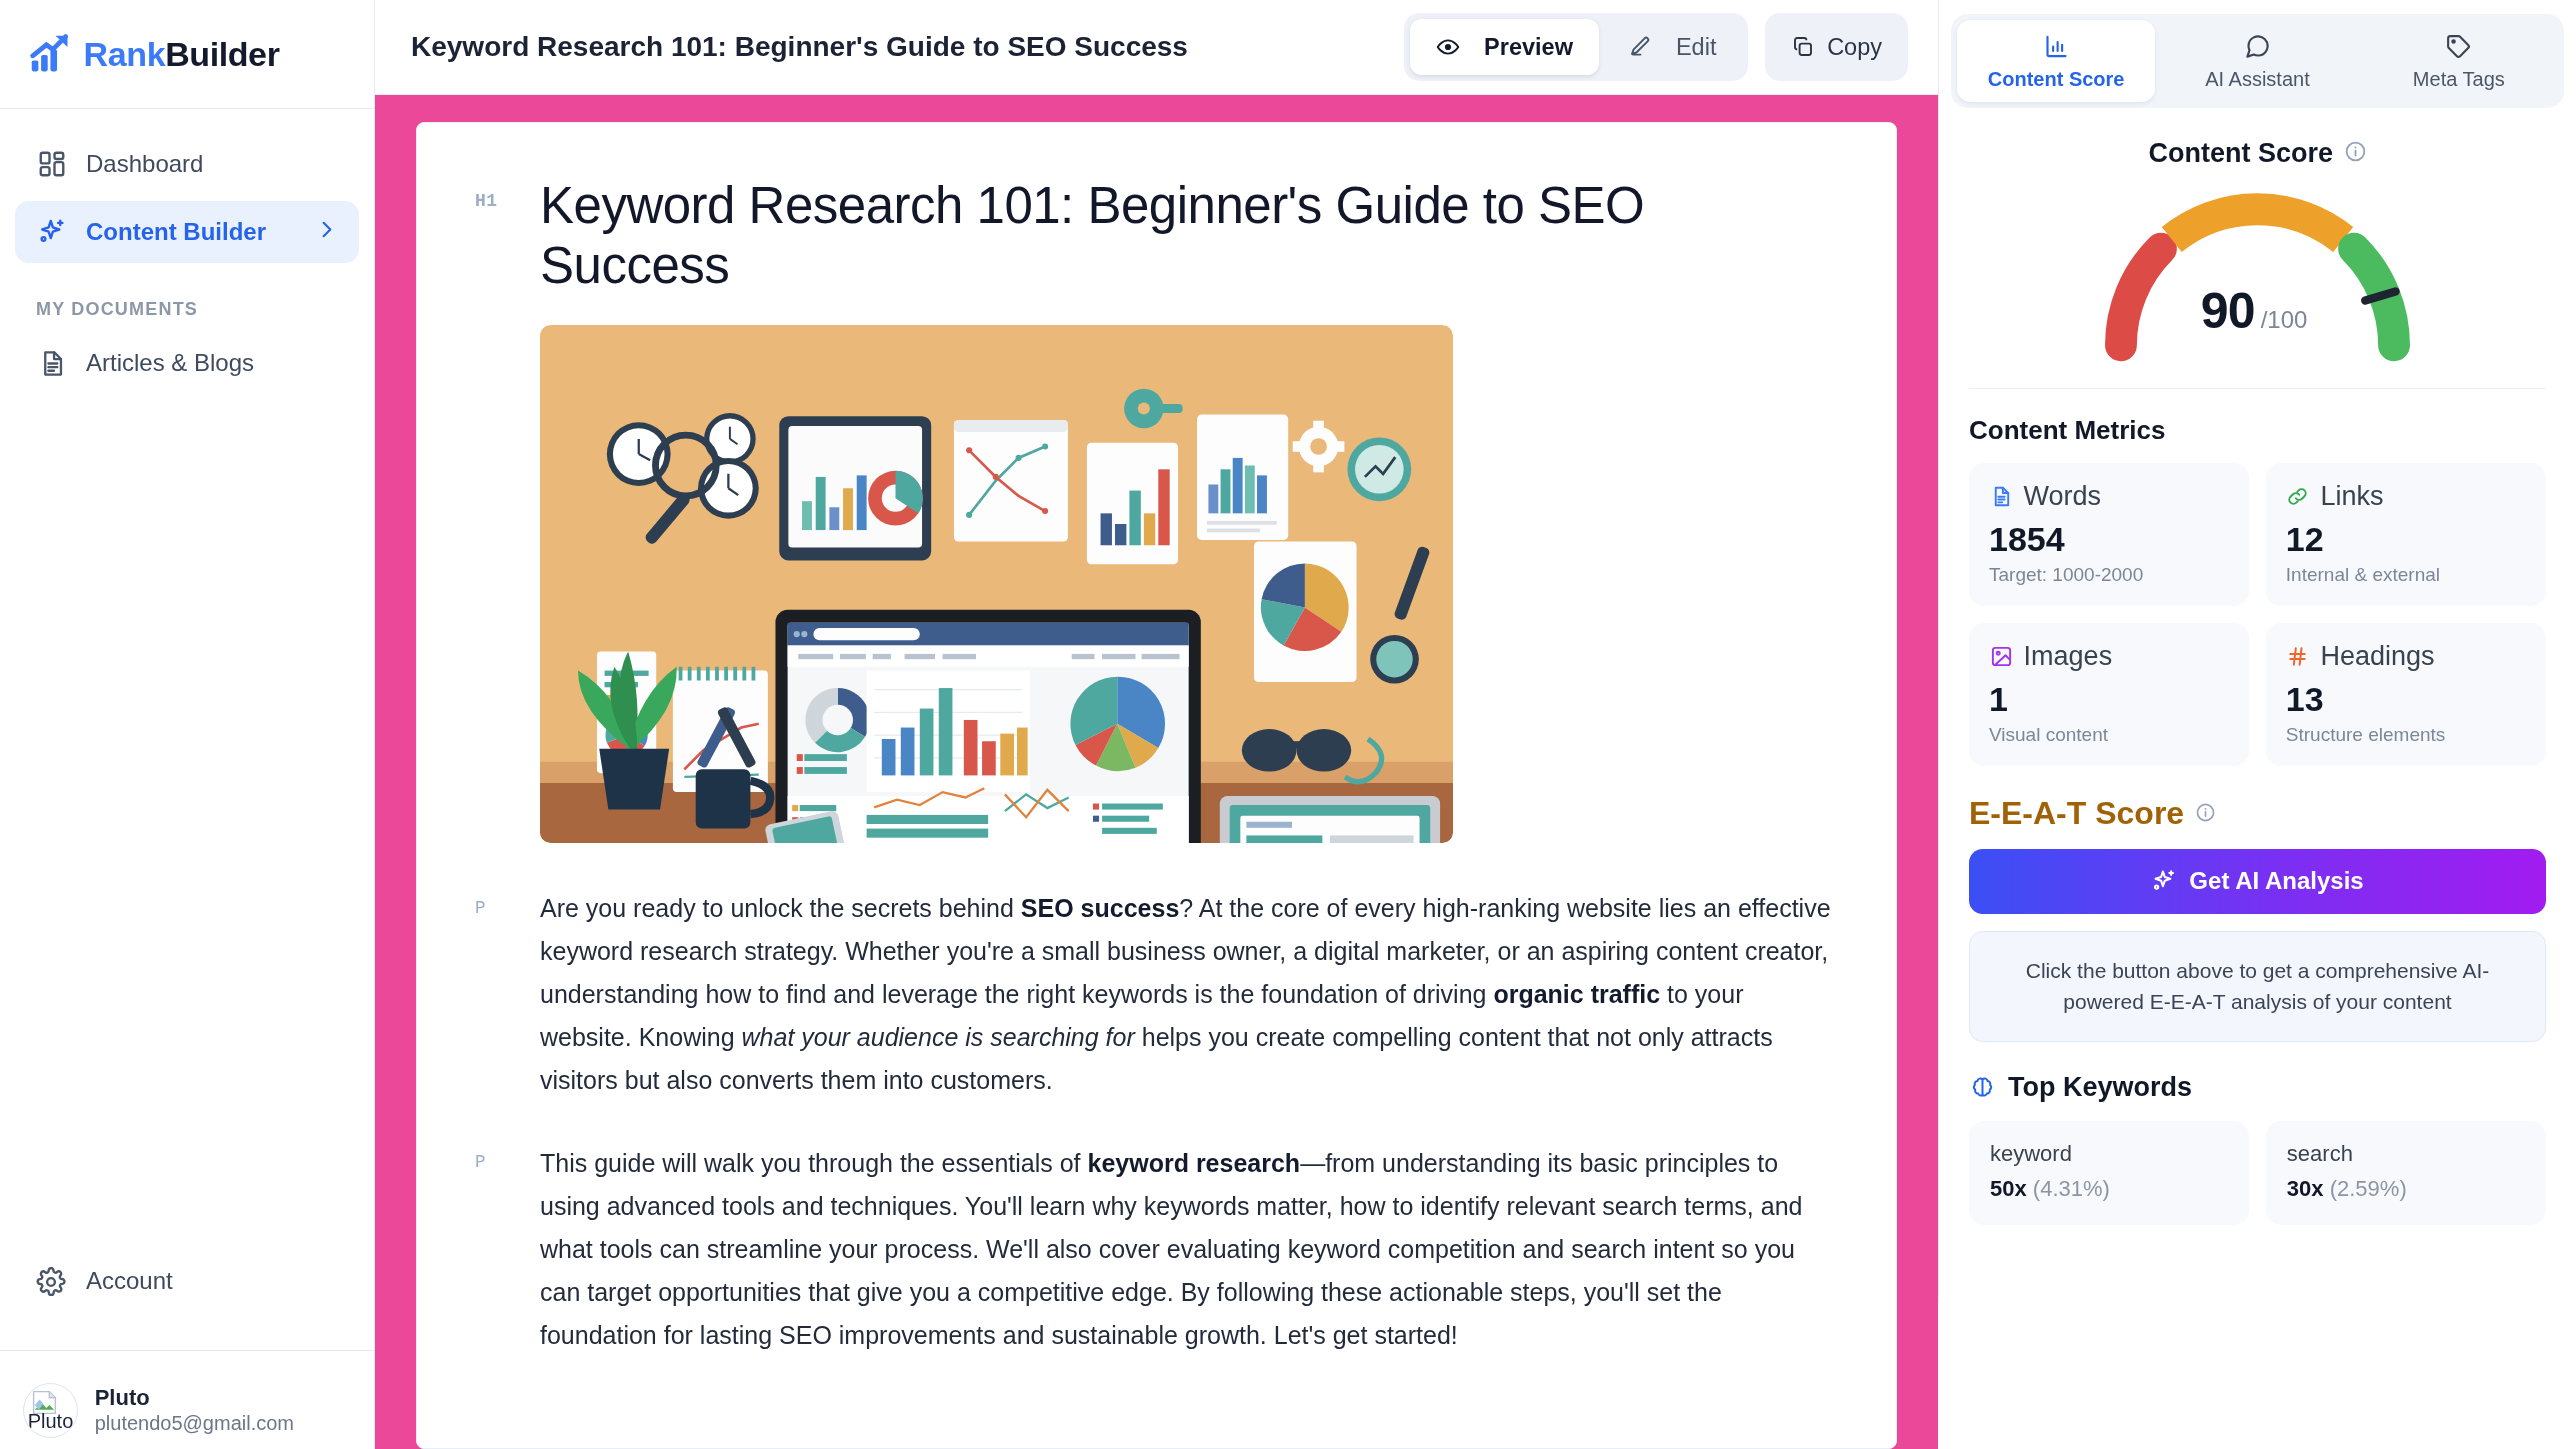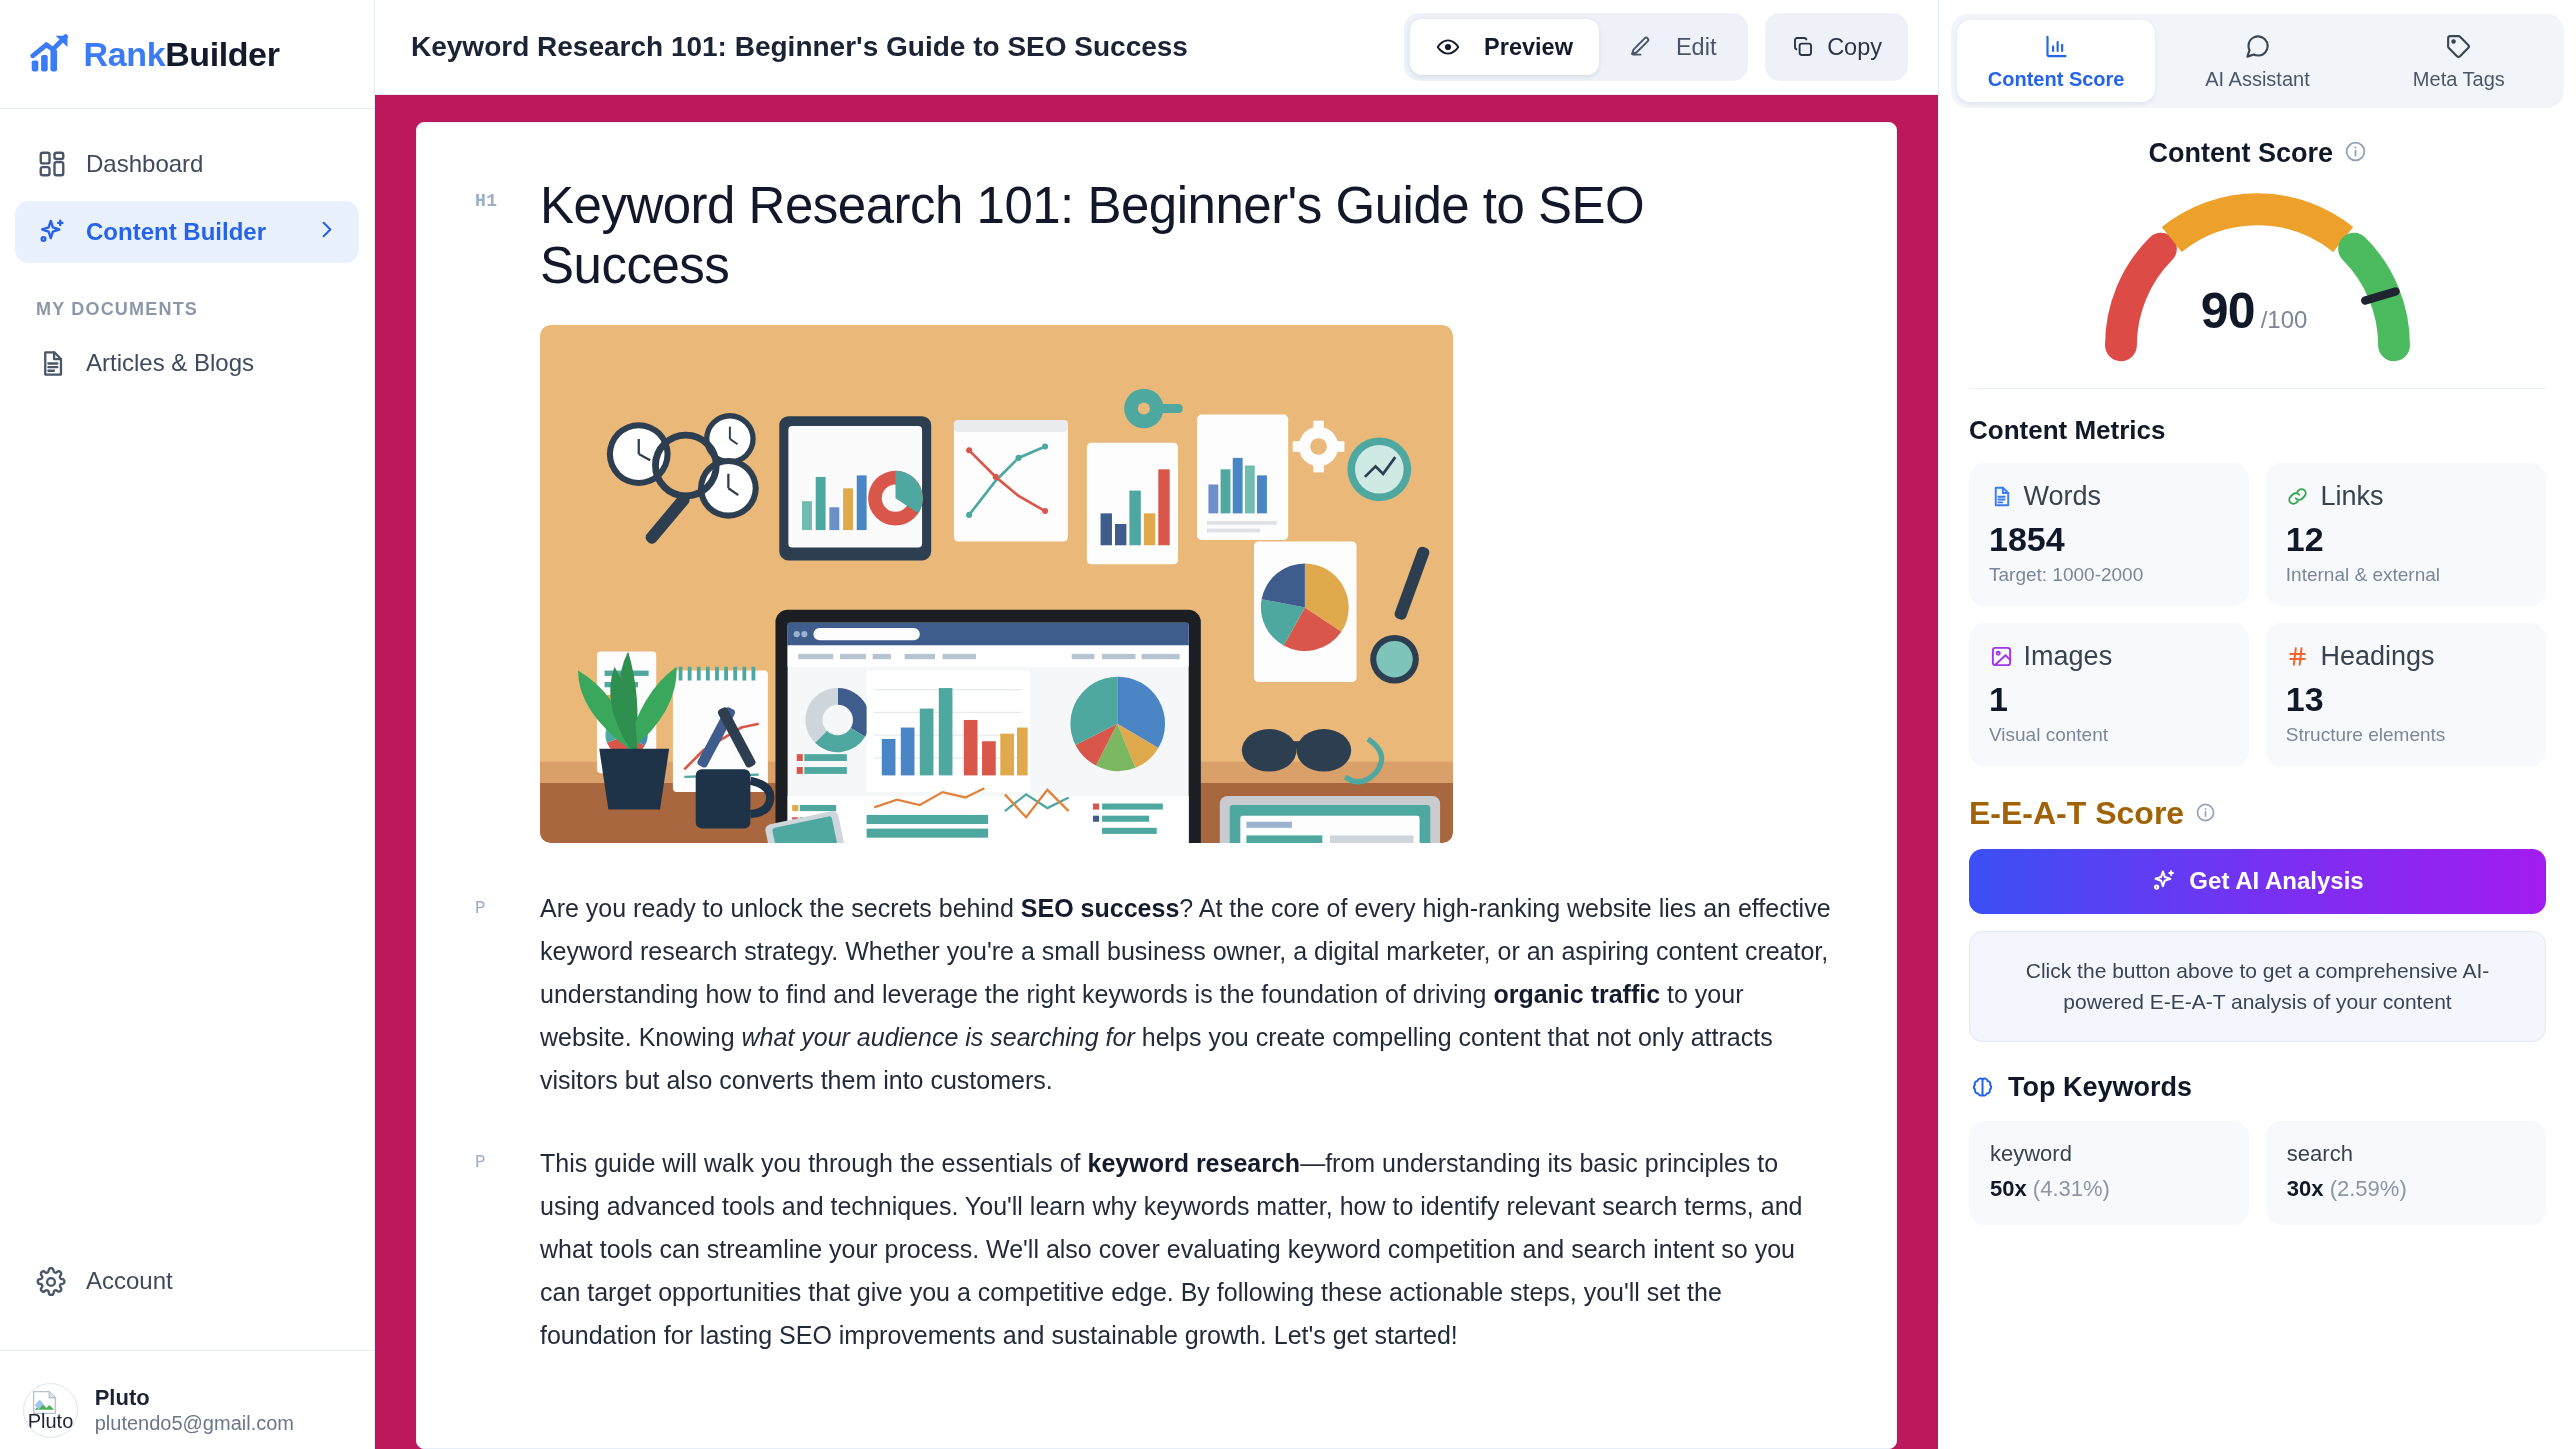--- a/index.html
+++ b/index.html
@@ -82,21 +82,21 @@
     position: relative; font-size: 20px; color:#1b2335; line-height:1;
     padding-bottom: 6px; white-space: nowrap;
   }
   .user-name { font-size: 22px; font-weight: 700; color: #1b2335; line-height: 1.25; }
   .user-mail { font-size: 20px; color: #6b7689; line-height: 1.25; }
 
   
   .center {
     flex: 1 1 auto; min-width: 0;
     display: flex; flex-direction: column;
-    background: #be185d;
+    background: #ec4899;
     height: 1449px;
   }
   .topbar {
     height: 95px; background: #ffffff;
     border-bottom: 1.5px solid #e6ebf2;
     display: flex; align-items: center;
     padding: 0 30px 0 36px;
     flex: 0 0 95px;
   }
   .doc-title {

